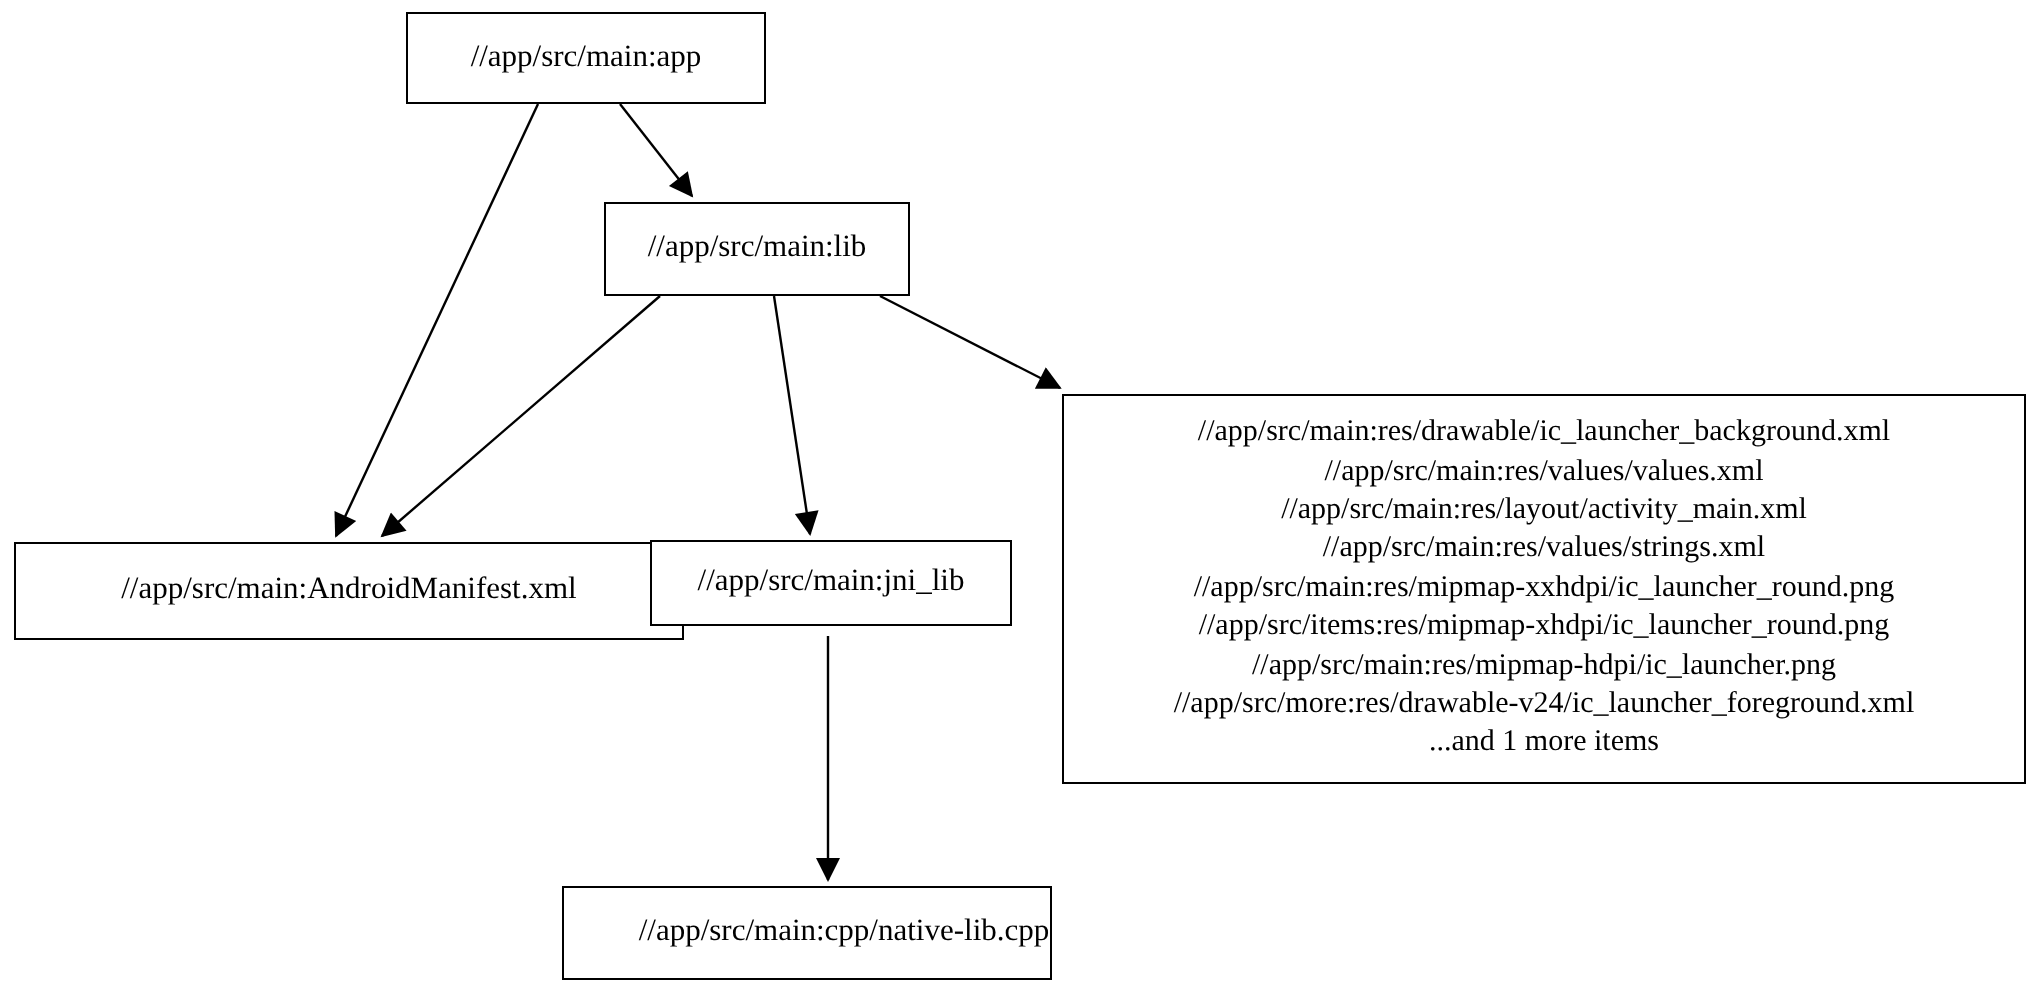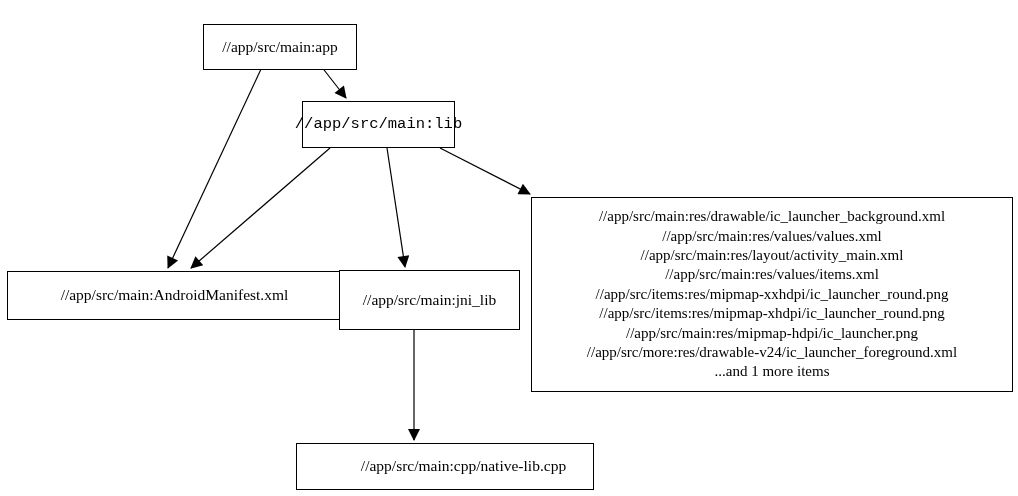--- a/index.html
+++ b/index.html
@@ -29,25 +29,25 @@
     border: 1px solid #000000;
     background: #ffffff;
     display: flex;
     align-items: center;
     justify-content: center;
     text-align: center;
     font-size: 15.5px;
     line-height: 1.2;
     white-space: nowrap;
   }
-  .node-app      { left: 203px; top: 24px;   width: 154px; height: 46px; }
-  .node-lib      { left: 302px; top: 101px; width: 153px; height: 47px; font-family: Liberation Mono, monospace; }
+  .node-app      { left: 203px; top: 6px;   width: 180px; height: 46px; }
+  .node-lib      { left: 302px; top: 101px; width: 153px; height: 47px; }
   .node-manifest { left: 7px;   top: 271px; width: 335px; height: 49px; }
-  .node-jni      { left: 339px; top: 270px; width: 181px; height: 60px; }
-  .node-native   { left: 296px; top: 443px; width: 298px; height: 47px; padding-left: 37px; }
+  .node-jni      { left: 325px; top: 270px; width: 181px; height: 43px; }
+  .node-native   { left: 281px; top: 443px; width: 245px; height: 47px; padding-left: 37px; }
   .node-res {
     left: 531px; top: 197px; width: 482px; height: 195px;
     flex-direction: column;
     justify-content: center;
     font-size: 15px;
   }
   .res-line {
     display: block;
     line-height: 19.4px;
     white-space: nowrap;
@@ -90,22 +90,22 @@
   </div>
 
   <div class="node node-jni">
     <span>//app/src/main:jni_lib</span>
   </div>
 
   <div class="node node-res">
     <span class="res-line">//app/src/main:res/drawable/ic_launcher_background.xml</span>
     <span class="res-line">//app/src/main:res/values/values.xml</span>
     <span class="res-line">//app/src/main:res/layout/activity_main.xml</span>
-    <span class="res-line">//app/src/main:res/values/items.xml</span>
-    <span class="res-line">//app/src/items:res/mipmap-xxhdpi/ic_launcher_round.png</span>
+    <span class="res-line">//app/src/main:res/values/strings.xml</span>
+    <span class="res-line">//app/src/main:res/mipmap-xxhdpi/ic_launcher_round.png</span>
     <span class="res-line">//app/src/items:res/mipmap-xhdpi/ic_launcher_round.png</span>
     <span class="res-line">//app/src/main:res/mipmap-hdpi/ic_launcher.png</span>
     <span class="res-line">//app/src/more:res/drawable-v24/ic_launcher_foreground.xml</span>
     <span class="res-line">...and 1 more items</span>
   </div>
 
   <div class="node node-native">
     <span>//app/src/main:cpp/native-lib.cpp</span>
   </div>
 

